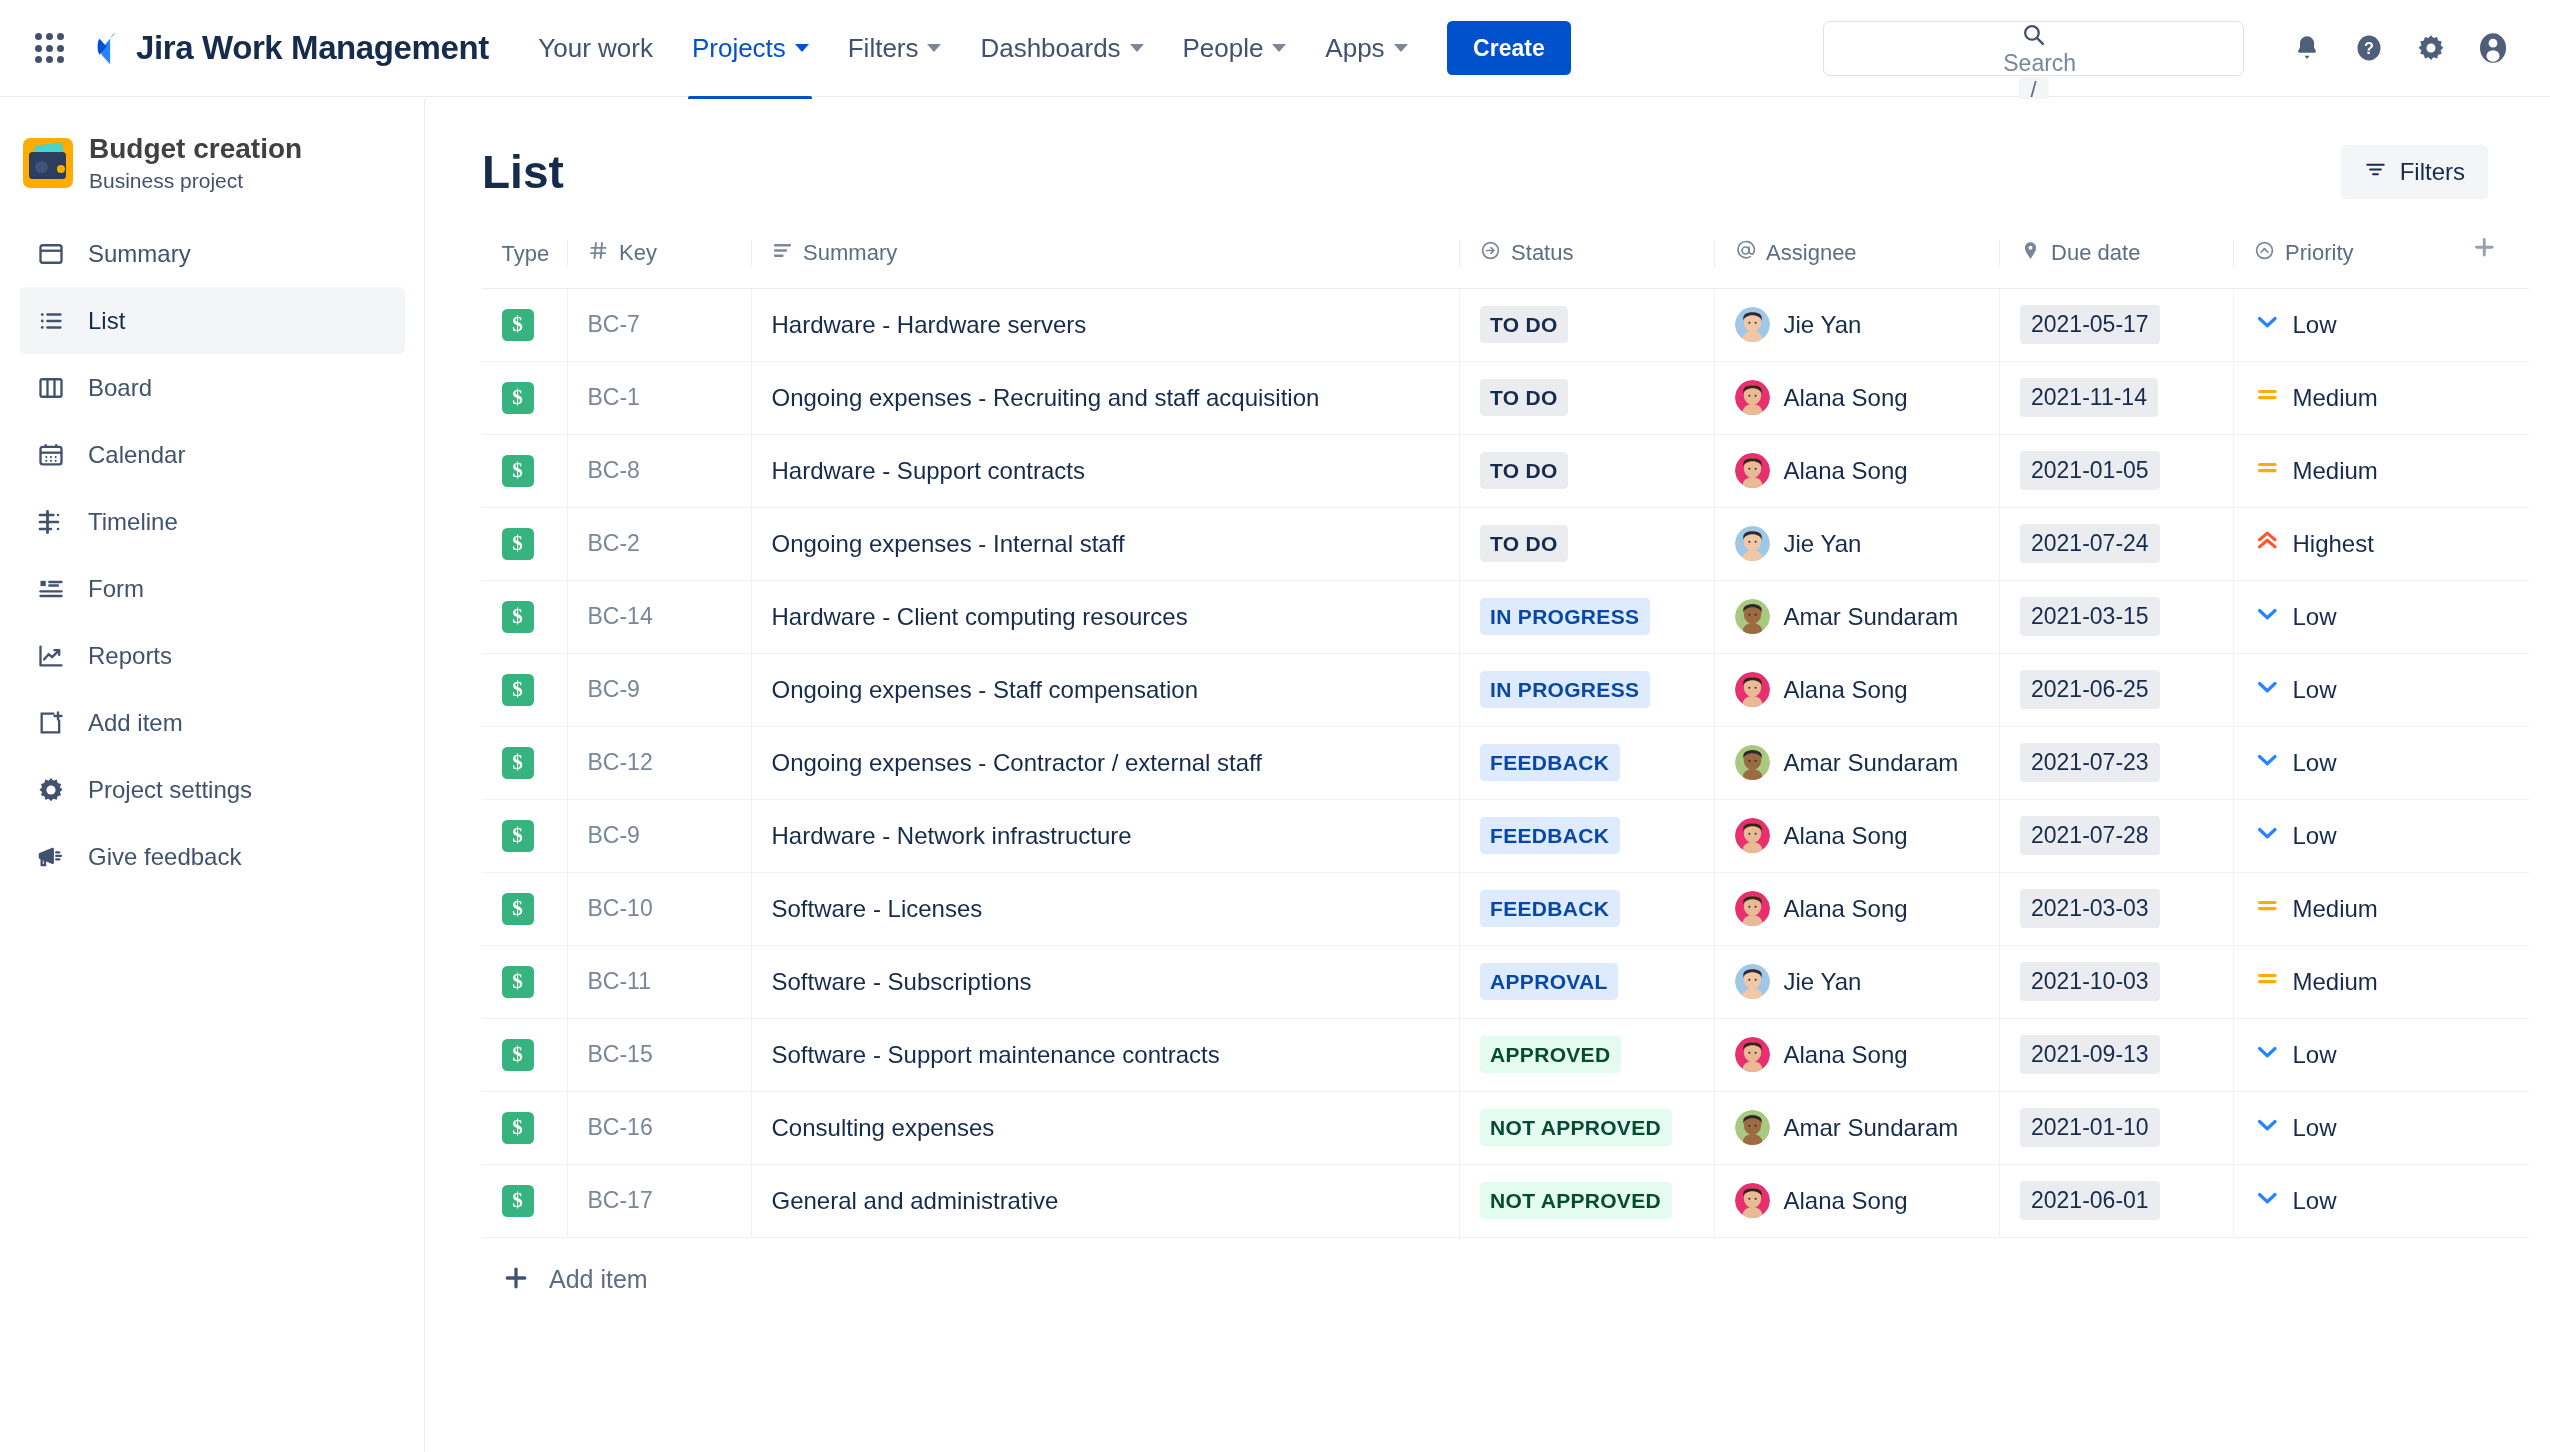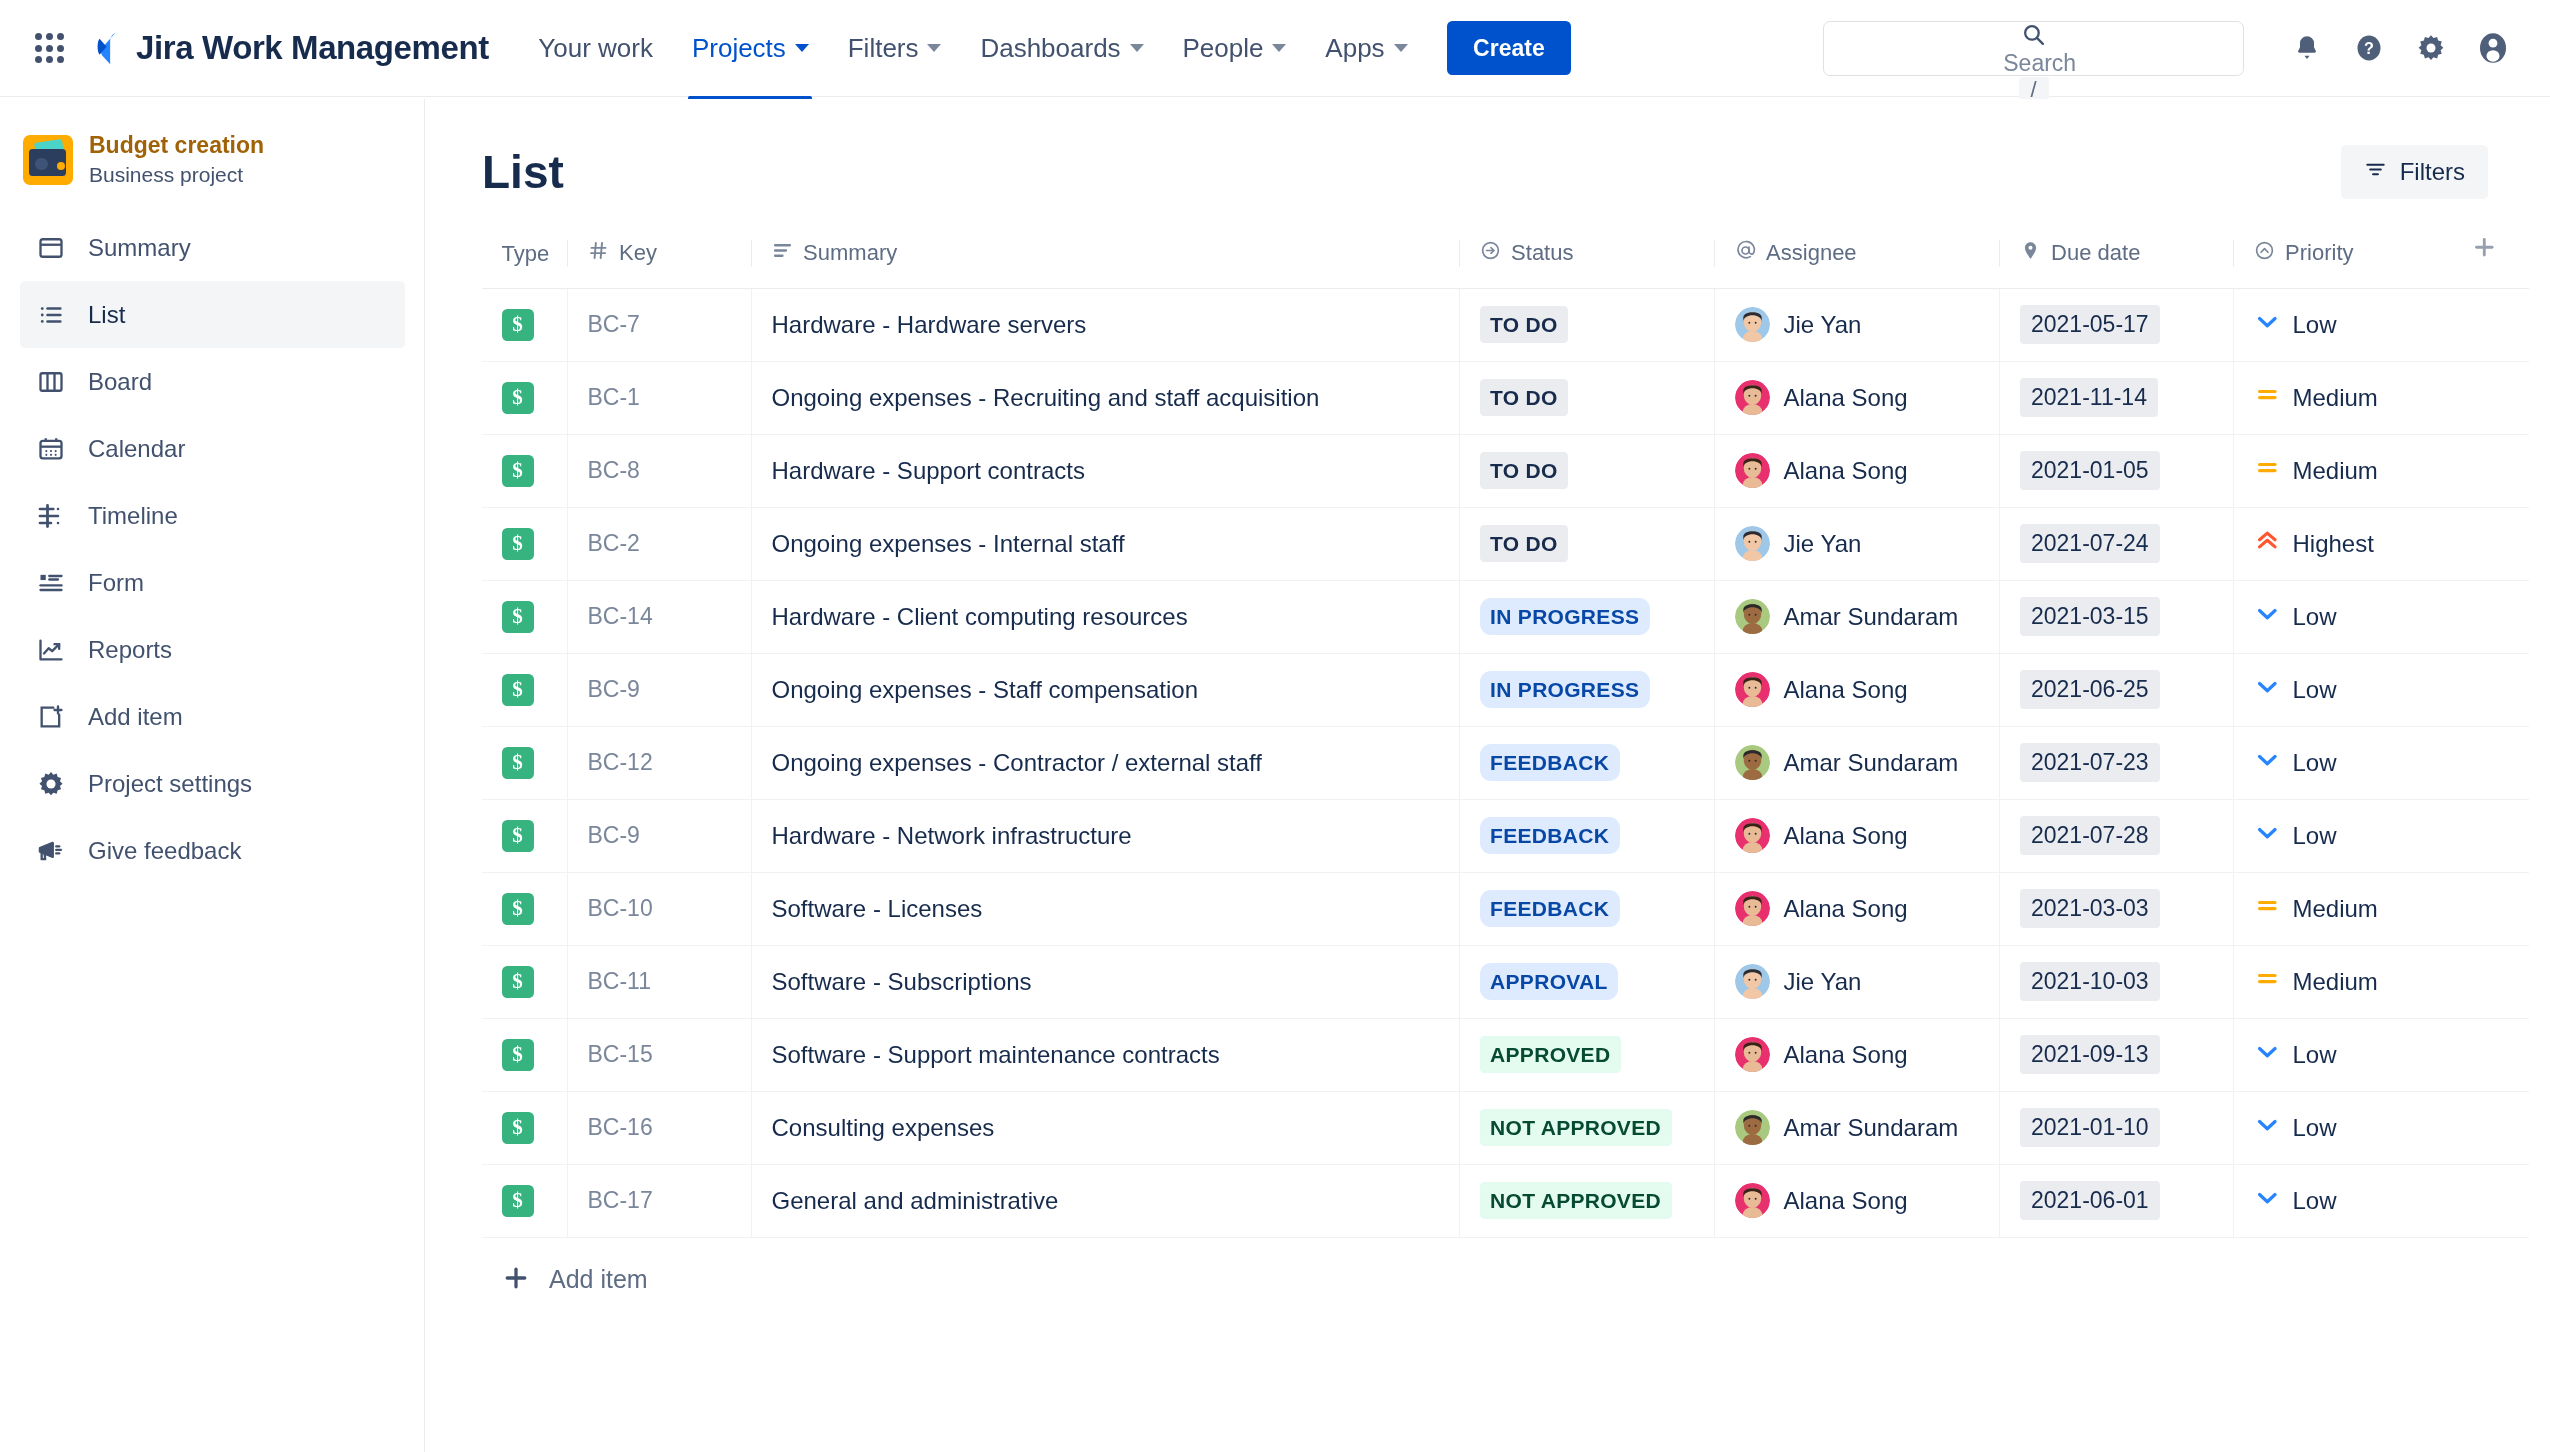--- a/index.html
+++ b/index.html
@@ -110,21 +110,21 @@
     background:#4BD4C8; border-radius:1.8px; transform: rotate(-8deg);
   }
   .proj-avatar .dot {
     position:absolute; right: 8px; top: 26.6px; width: 8px; height: 8px;
     border-radius:50%; background:#FFAB00;
   }
   .proj-avatar .circ {
     position:absolute; left: 12.4px; top: 23px; width: 12.4px; height: 12.4px;
     border-radius:50%; background:#3E5378;
   }
-  .proj-name { font-size: 23px; font-weight: 700; color: #a16207; line-height: 1.25;}
+  .proj-name { font-size: 28px; font-weight: 700; color: #404040; line-height: 1.25;}
   .proj-type { font-size: 21px; color: #42526E; line-height: 1.4; }
 
   .side-item {
     display: flex; align-items: center;
     height: 67px; margin: 0 19.5px;
     padding: 0 14px; border-radius: 5.3px;
     cursor: pointer; color: #42526E;
   }
   .side-item.active { background: #F4F5F7; color: #172B4D; }
   .side-icon {
@@ -193,21 +193,21 @@
   .key-text { color: #7A869A; font-size: 23px; }
 
   .badge {
     display:inline-flex; align-items:center;
     height: 37px; padding: 0 10.6px; border-radius: 4.4px;
     font-size: 21px; font-weight: 700; letter-spacing: 0.3px;
     white-space: nowrap;
     text-align: right;
   }
   .badge.todo { background:#EBECF0; color:#172B4D; }
-  .badge.blue { background:#DEEBFF; color:#0747A6;border-radius:11px; }
+  .badge.blue { background:#DEEBFF; color:#0747A6; }
   .badge.green { background:#E3FCEF; color:#064A33; }
 
   .avatar {
     width: 35px; height: 35px; border-radius: 50%;
     margin-right: 14px; flex: none; overflow: hidden; position: relative;
   }
   .assignee-name { font-size: 24px; color:#172B4D; white-space: nowrap; }
 
   .due-pill {
     background: #EBECF0; border-radius: 4px;

